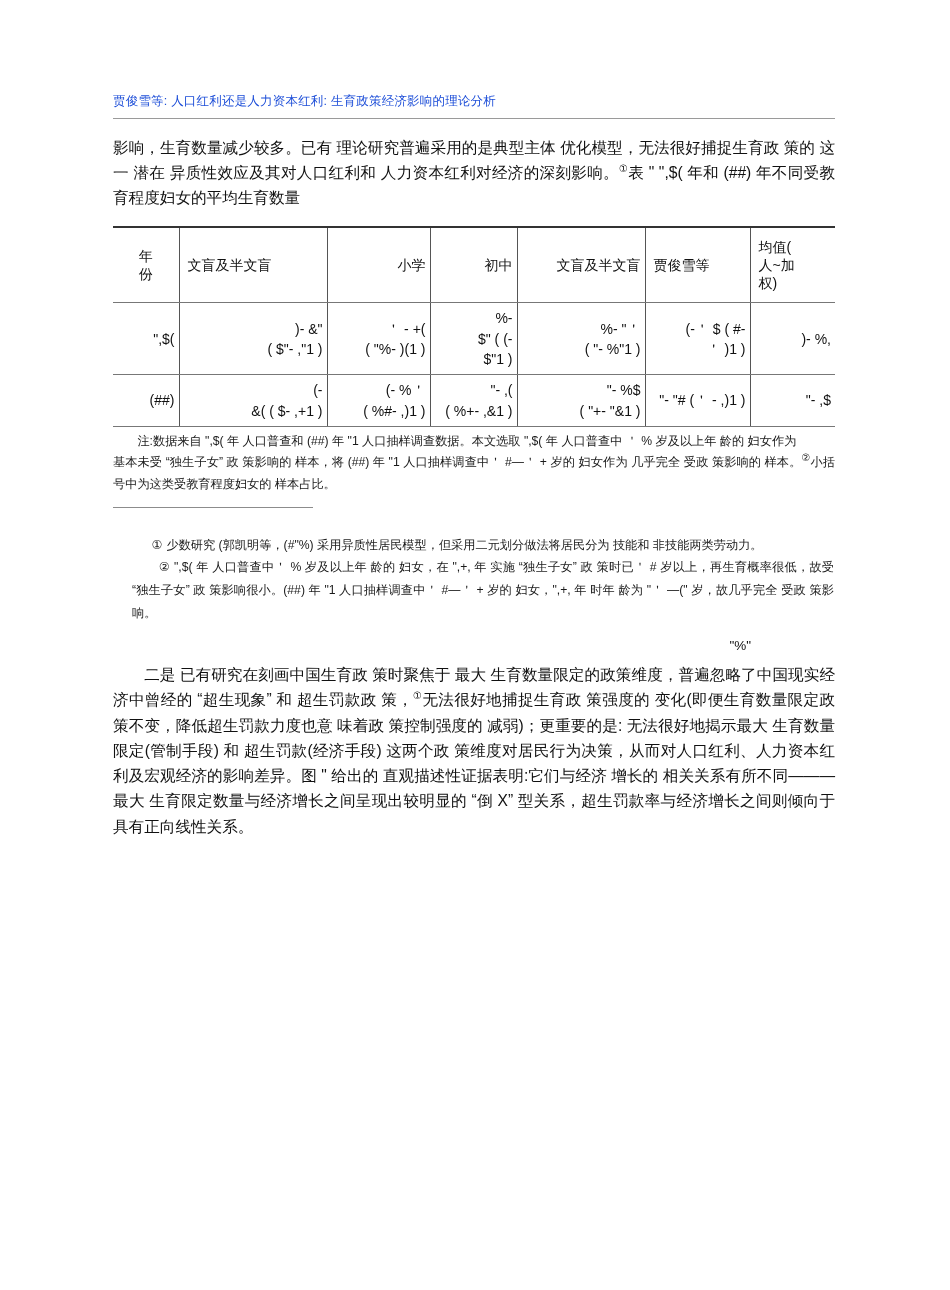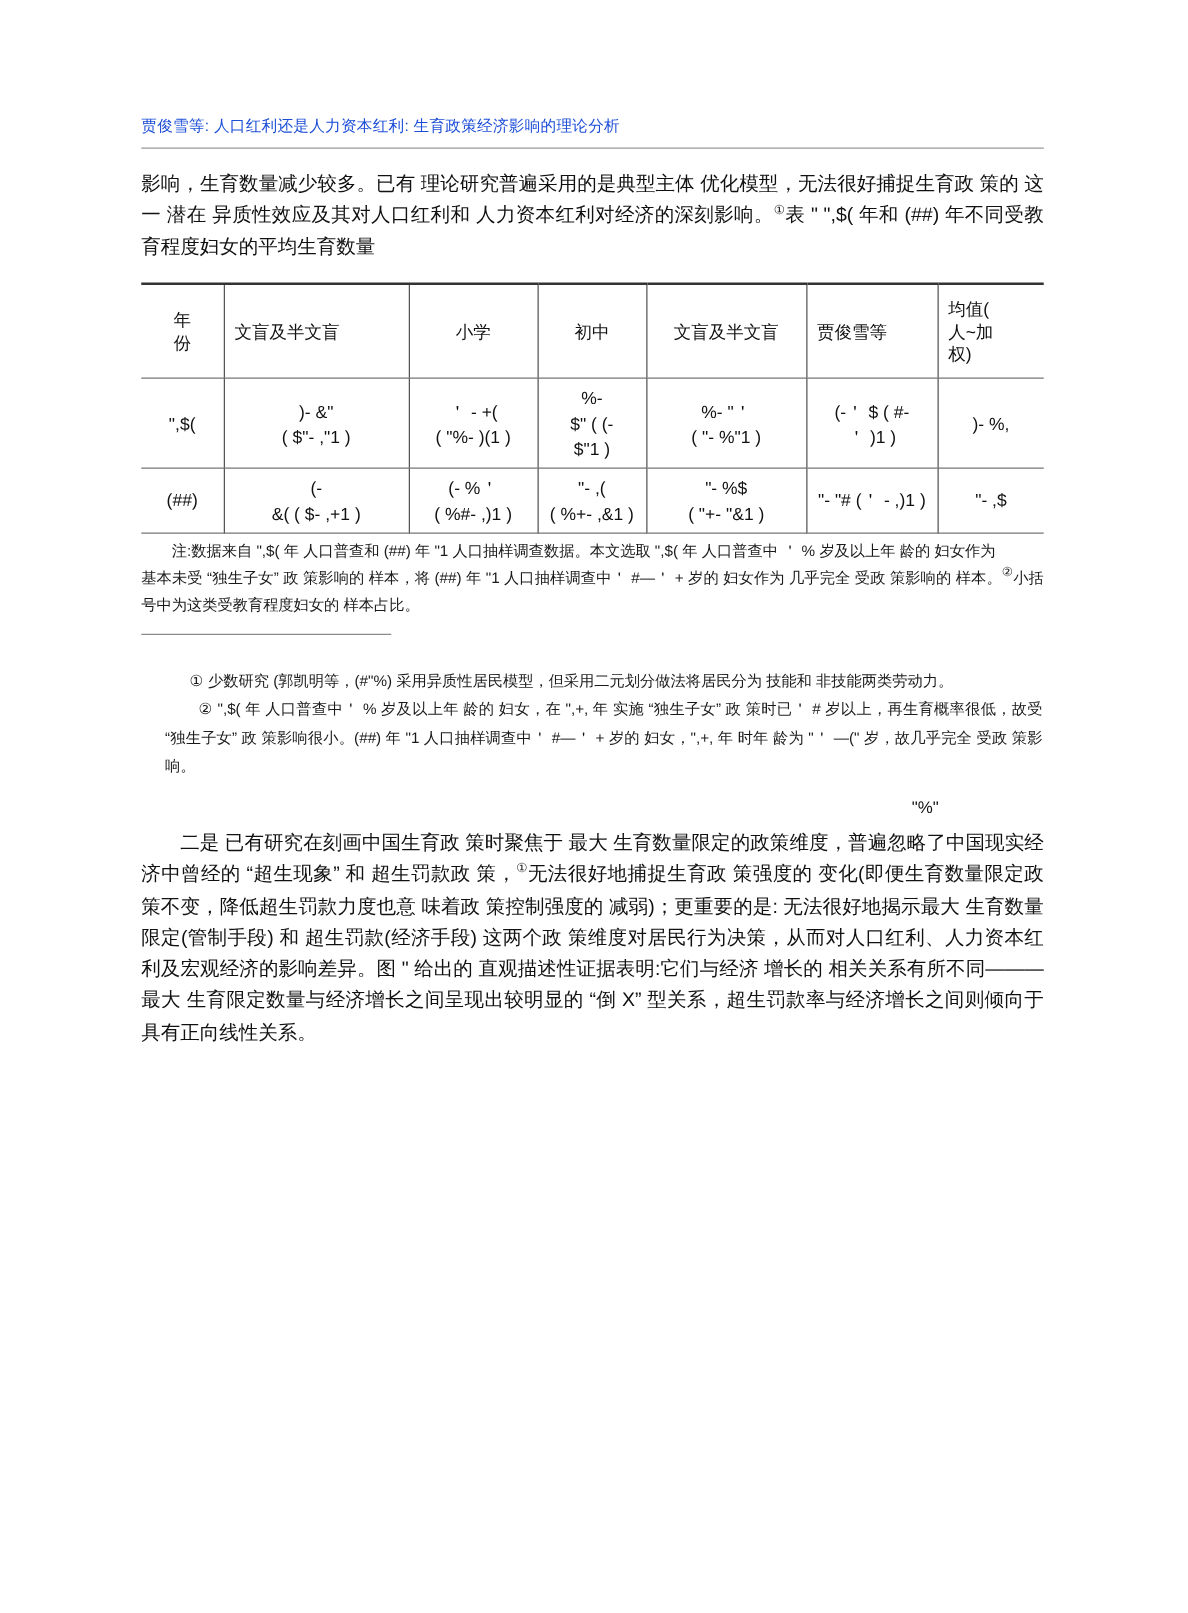--- a/index.html
+++ b/index.html
@@ -71,21 +71,21 @@
   table.datatbl {
     border-collapse: collapse;
     width: 722px;
     table-layout: fixed;
   }
   table.datatbl td {
     border-left: 1px solid #555;
     border-right: 1px solid #555;
     padding: 5px 4px;
     font-size: 14px;
-    text-align: center;
+    text-align: right;
     vertical-align: middle;
     line-height: 1.45;
     color: #111;
   }
   table.datatbl tr.hdr td {
     border-top: 2px solid #333;
     border-bottom: 1px solid #777;
     padding-top: 10px;
     padding-bottom: 10px;
   }

